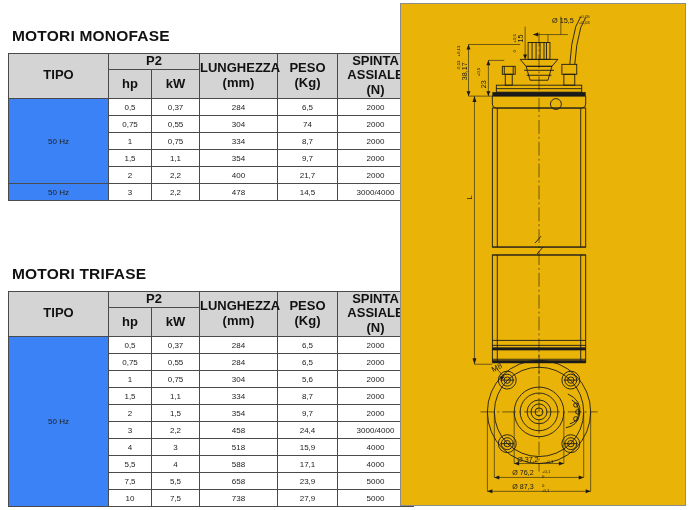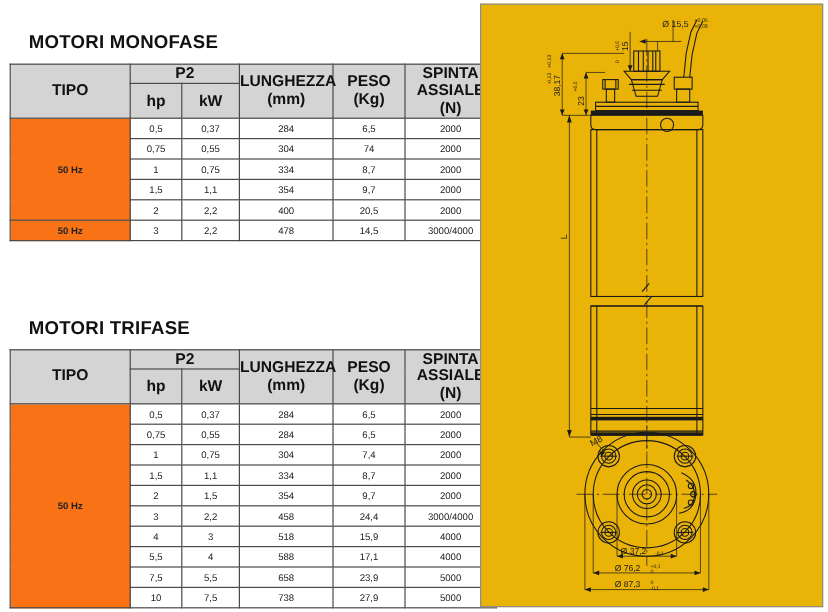--- a/index.html
+++ b/index.html
@@ -16,21 +16,21 @@
   
   .left-col{
     position:absolute;left:0;top:0;width:396px;height:510px;
   }
   .section{position:absolute;left:8px;}
   .sec-monofase{top:28px;}
   .sec-trifase{top:266px;}
 
   .sec-title{
     font-size:15.5px;font-weight:bold;letter-spacing:.2px;
-    color:#111;margin:0 0 9px 16px;line-height:1;
+    color:#111;margin:0 0 9px 4px;line-height:1;
   }
 
   table.spec{
     border-collapse:collapse;
     width:375px;
     table-layout:fixed;
     background:#fff;
   }
   table.spec td,table.spec th{
     border:1px solid #4a4a4a;
@@ -45,22 +45,22 @@
     background:#d4d4d4;
     font-size:13px;
     font-weight:bold;
     color:#111;
   }
   .th-tipo{height:41px;}
   .th-p2{height:14px;}
   .th-sub{height:27px;margin-top:20px;}
 
   td.tipo-cell{
-    background:#f97316;
-    font-weight:bold;
+    background:#3b82f6;
+    font-weight:normal;
     font-size:9px;
     color:#111;
   }
   tbody tr{height:16px;}
   tbody td{height:16px;}
 
   .col-tipo{width:100px;}
   .col-hp{width:43px;}
   .col-kw{width:48px;}
   .col-len{width:78px;}
@@ -147,21 +147,21 @@
             <td>1,5</td>
             <td>1,1</td>
             <td>354</td>
             <td>9,7</td>
             <td>2000</td>
           </tr>
           <tr>
             <td>2</td>
             <td>2,2</td>
             <td>400</td>
-            <td>20,5</td>
+            <td>21,7</td>
             <td>2000</td>
           </tr>
           <tr>
             <td class="tipo-cell">50 Hz</td>
             <td>3</td>
             <td>2,2</td>
             <td>478</td>
             <td>14,5</td>
             <td>3000/4000</td>
           </tr>
@@ -216,21 +216,21 @@
             <td>0,75</td>
             <td>0,55</td>
             <td>284</td>
             <td>6,5</td>
             <td>2000</td>
           </tr>
           <tr>
             <td>1</td>
             <td>0,75</td>
             <td>304</td>
-            <td>7,4</td>
+            <td>5,6</td>
             <td>2000</td>
           </tr>
           <tr>
             <td>1,5</td>
             <td>1,1</td>
             <td>334</td>
             <td>8,7</td>
             <td>2000</td>
           </tr>
           <tr>

